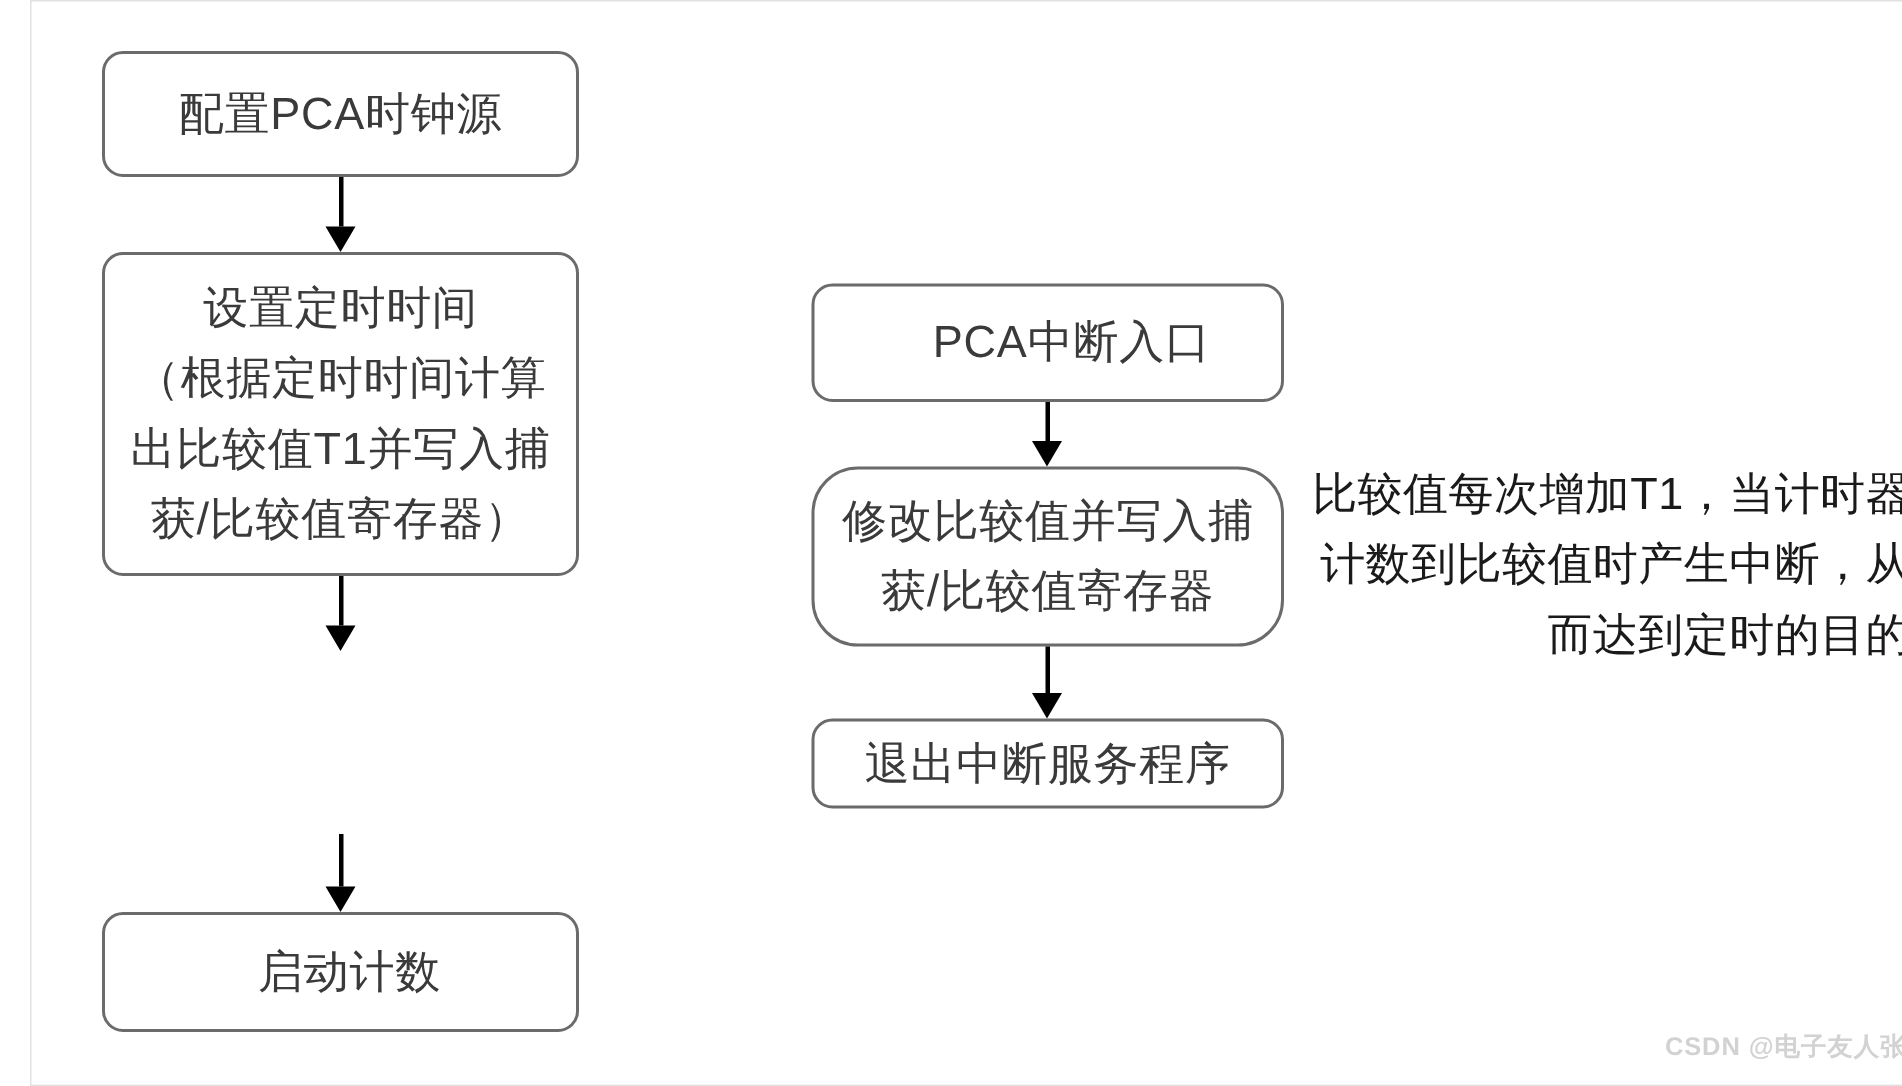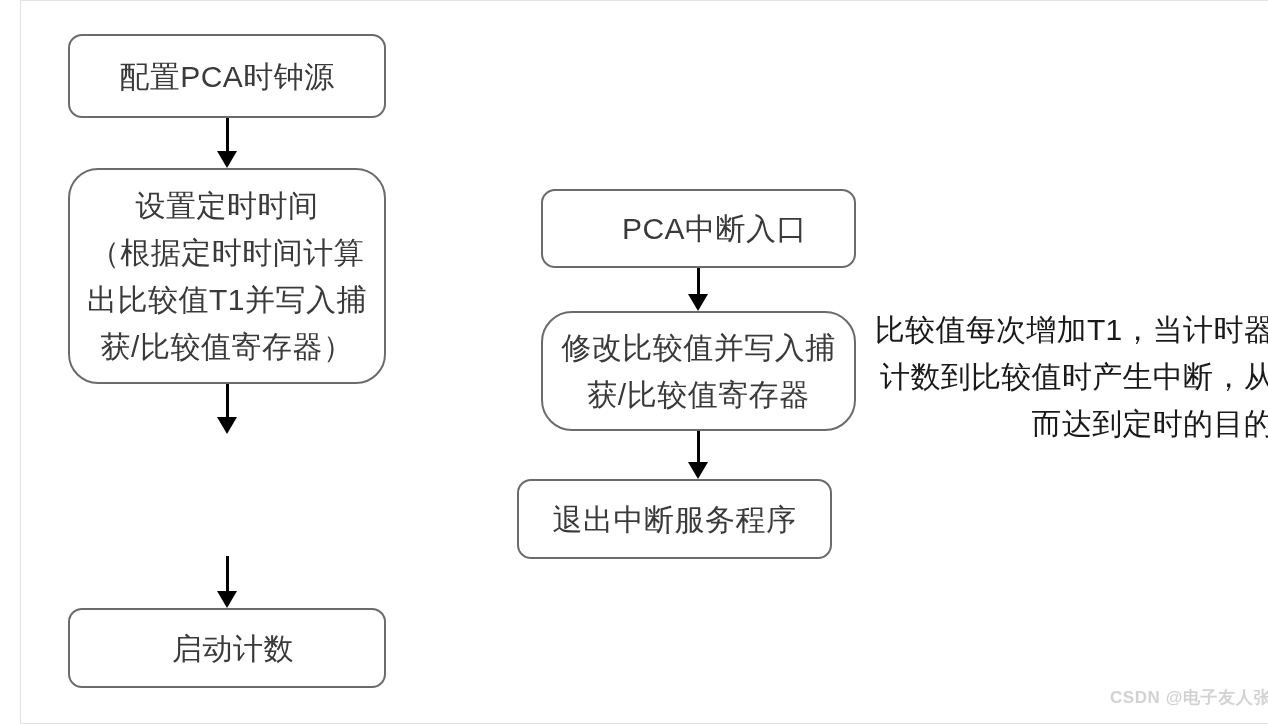--- a/index.html
+++ b/index.html
@@ -82,21 +82,21 @@
 
 <div id="canvas">
 
   <div class="node" style="left:47px; top:33px; width:318px; height:84px;">配置PCA时钟源</div>
 
   <div class="arrow" style="left:206px; top:117px; height:50px;">
     <div class="stem" style="height:33px;"></div>
     <div class="head"></div>
   </div>
 
-  <div class="node" style="left:47px; top:167px; width:318px; height:216px;border-radius:30px;">设置定时时间
+  <div class="node" style="left:47px; top:167px; width:318px; height:216px;">设置定时时间
 （根据定时时间计算出比较值T1并写入捕获/比较值寄存器）</div>
 
   <div class="arrow" style="left:206px; top:383px; height:50px;">
     <div class="stem" style="height:33px;"></div>
     <div class="head"></div>
   </div>
 
 
   <div class="arrow" style="left:206px; top:555px; height:52px;">
     <div class="stem" style="height:35px;"></div>
@@ -112,19 +112,19 @@
     <div class="head"></div>
   </div>
 
   <div class="node" style="left:520px; top:310px; width:315px; height:120px;border-radius:31px;">修改比较值并写入捕获/比较值寄存器</div>
 
   <div class="arrow" style="left:677px; top:430px; height:48px;">
     <div class="stem" style="height:31px;"></div>
     <div class="head"></div>
   </div>
 
-  <div class="node" style="left:496px; top:478px; width:315px; height:80px;">退出中断服务程序</div>
+  <div class="node" style="left:520px; top:478px; width:315px; height:60px;">退出中断服务程序</div>
 
   <div class="note" style="left:845px; top:305px; width:408px;">比较值每次增加T1，当计时器计数到比较值时产生中断，从而达到定时的目的</div>
 
   <div class="watermark" style="right:16px; bottom:14px;font-weight:bold;">CSDN @电子友人张</div>
 
 </div>
 
 </body></html>

